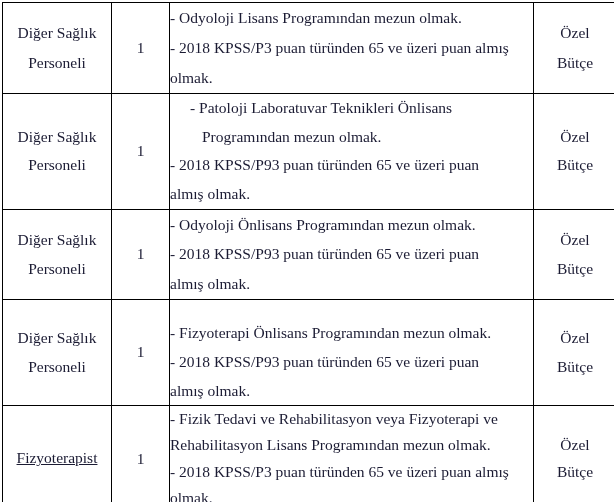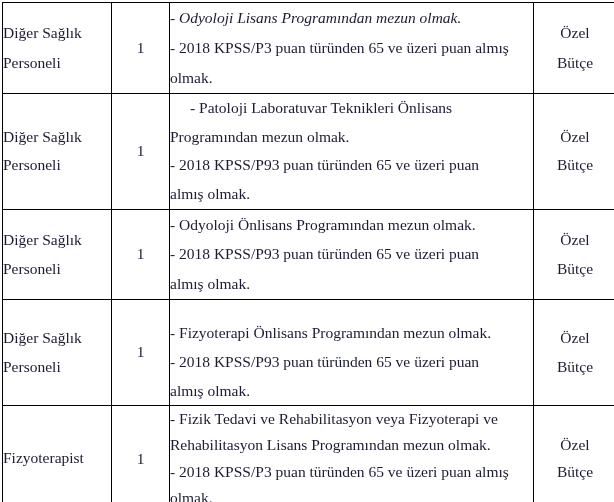--- a/index.html
+++ b/index.html
@@ -28,58 +28,58 @@
     table-layout: fixed;
   }
   table.jobs td {
     border: 1.5px solid #000000;
     vertical-align: middle;
     font-size: 15.5px;
     color: #1b1b33;
     padding: 0;
     overflow: hidden;
   }
-  td.col-position { width: 108px; }
+  td.col-position { width: 108px; text-align: center; }
   td.col-count    { width: 57px;  text-align: center; }
   td.col-req      { width: 363px; text-align: left; padding-left: 9px; padding-right: 4px; }
   td.col-budget   { width: 82px;  text-align: center; }
   .line { display: block; white-space: nowrap; }
 </style>
 </head>
 <body>
 
 <div class="page">
   <table class="jobs">
     <tbody>
   <tr style="height: 90px;">
     <td class="col-position">
             <span class="line" style="line-height: 30px;">Diğer Sağlık</span>
             <span class="line" style="line-height: 30px;">Personeli</span>
           </td>
     <td class="col-count"><span>1</span></td>
     <td class="col-req">
-            <span class="line" style="line-height: 30px; font-style: italic;">- Odyoloji Lisans Programından mezun olmak.</span>
+            <span class="line" style="line-height: 30px;">- Odyoloji Lisans Programından mezun olmak.</span>
             <span class="line" style="line-height: 30px;">- 2018 KPSS/P3 puan türünden 65 ve üzeri puan almış</span>
             <span class="line" style="line-height: 30px;">olmak.</span>
           </td>
     <td class="col-budget">
             <span class="line" style="line-height: 30px;">Özel</span>
             <span class="line" style="line-height: 30px;">Bütçe</span>
           </td>
   </tr>
 
   <tr style="height: 115px;">
     <td class="col-position">
             <span class="line" style="line-height: 28.7px;">Diğer Sağlık</span>
             <span class="line" style="line-height: 28.7px;">Personeli</span>
           </td>
     <td class="col-count"><span>1</span></td>
     <td class="col-req">
             <span class="line" style="line-height: 28.7px; margin-left: 20px;">- Patoloji Laboratuvar Teknikleri Önlisans</span>
-            <span class="line" style="line-height: 28.7px;">Programından mezun olmak.</span>
+            <span class="line" style="line-height: 28.7px; margin-left: 32px;">Programından mezun olmak.</span>
             <span class="line" style="line-height: 28.7px;">- 2018 KPSS/P93 puan türünden 65 ve üzeri puan</span>
             <span class="line" style="line-height: 28.7px;">almış olmak.</span>
           </td>
     <td class="col-budget">
             <span class="line" style="line-height: 28.7px;">Özel</span>
             <span class="line" style="line-height: 28.7px;">Bütçe</span>
           </td>
   </tr>
 
   <tr style="height: 89px;">
@@ -111,21 +111,21 @@
             <span class="line" style="line-height: 29px;">almış olmak.</span>
           </td>
     <td class="col-budget">
             <span class="line" style="line-height: 29px;">Özel</span>
             <span class="line" style="line-height: 29px;">Bütçe</span>
           </td>
   </tr>
 
   <tr style="height: 106px;">
     <td class="col-position">
-            <span class="line" style="line-height: 26.5px;">Fizyoterapist</span>
+            <span class="line" style="line-height: 26.5px; text-decoration: underline;">Fizyoterapist</span>
           </td>
     <td class="col-count"><span>1</span></td>
     <td class="col-req">
             <span class="line" style="line-height: 26.5px;">- Fizik Tedavi ve Rehabilitasyon veya Fizyoterapi ve</span>
             <span class="line" style="line-height: 26.5px;">Rehabilitasyon Lisans Programından mezun olmak.</span>
             <span class="line" style="line-height: 26.5px;">- 2018 KPSS/P3 puan türünden 65 ve üzeri puan almış</span>
             <span class="line" style="line-height: 26.5px;">olmak.</span>
           </td>
     <td class="col-budget">
             <span class="line" style="line-height: 26.5px;">Özel</span>

